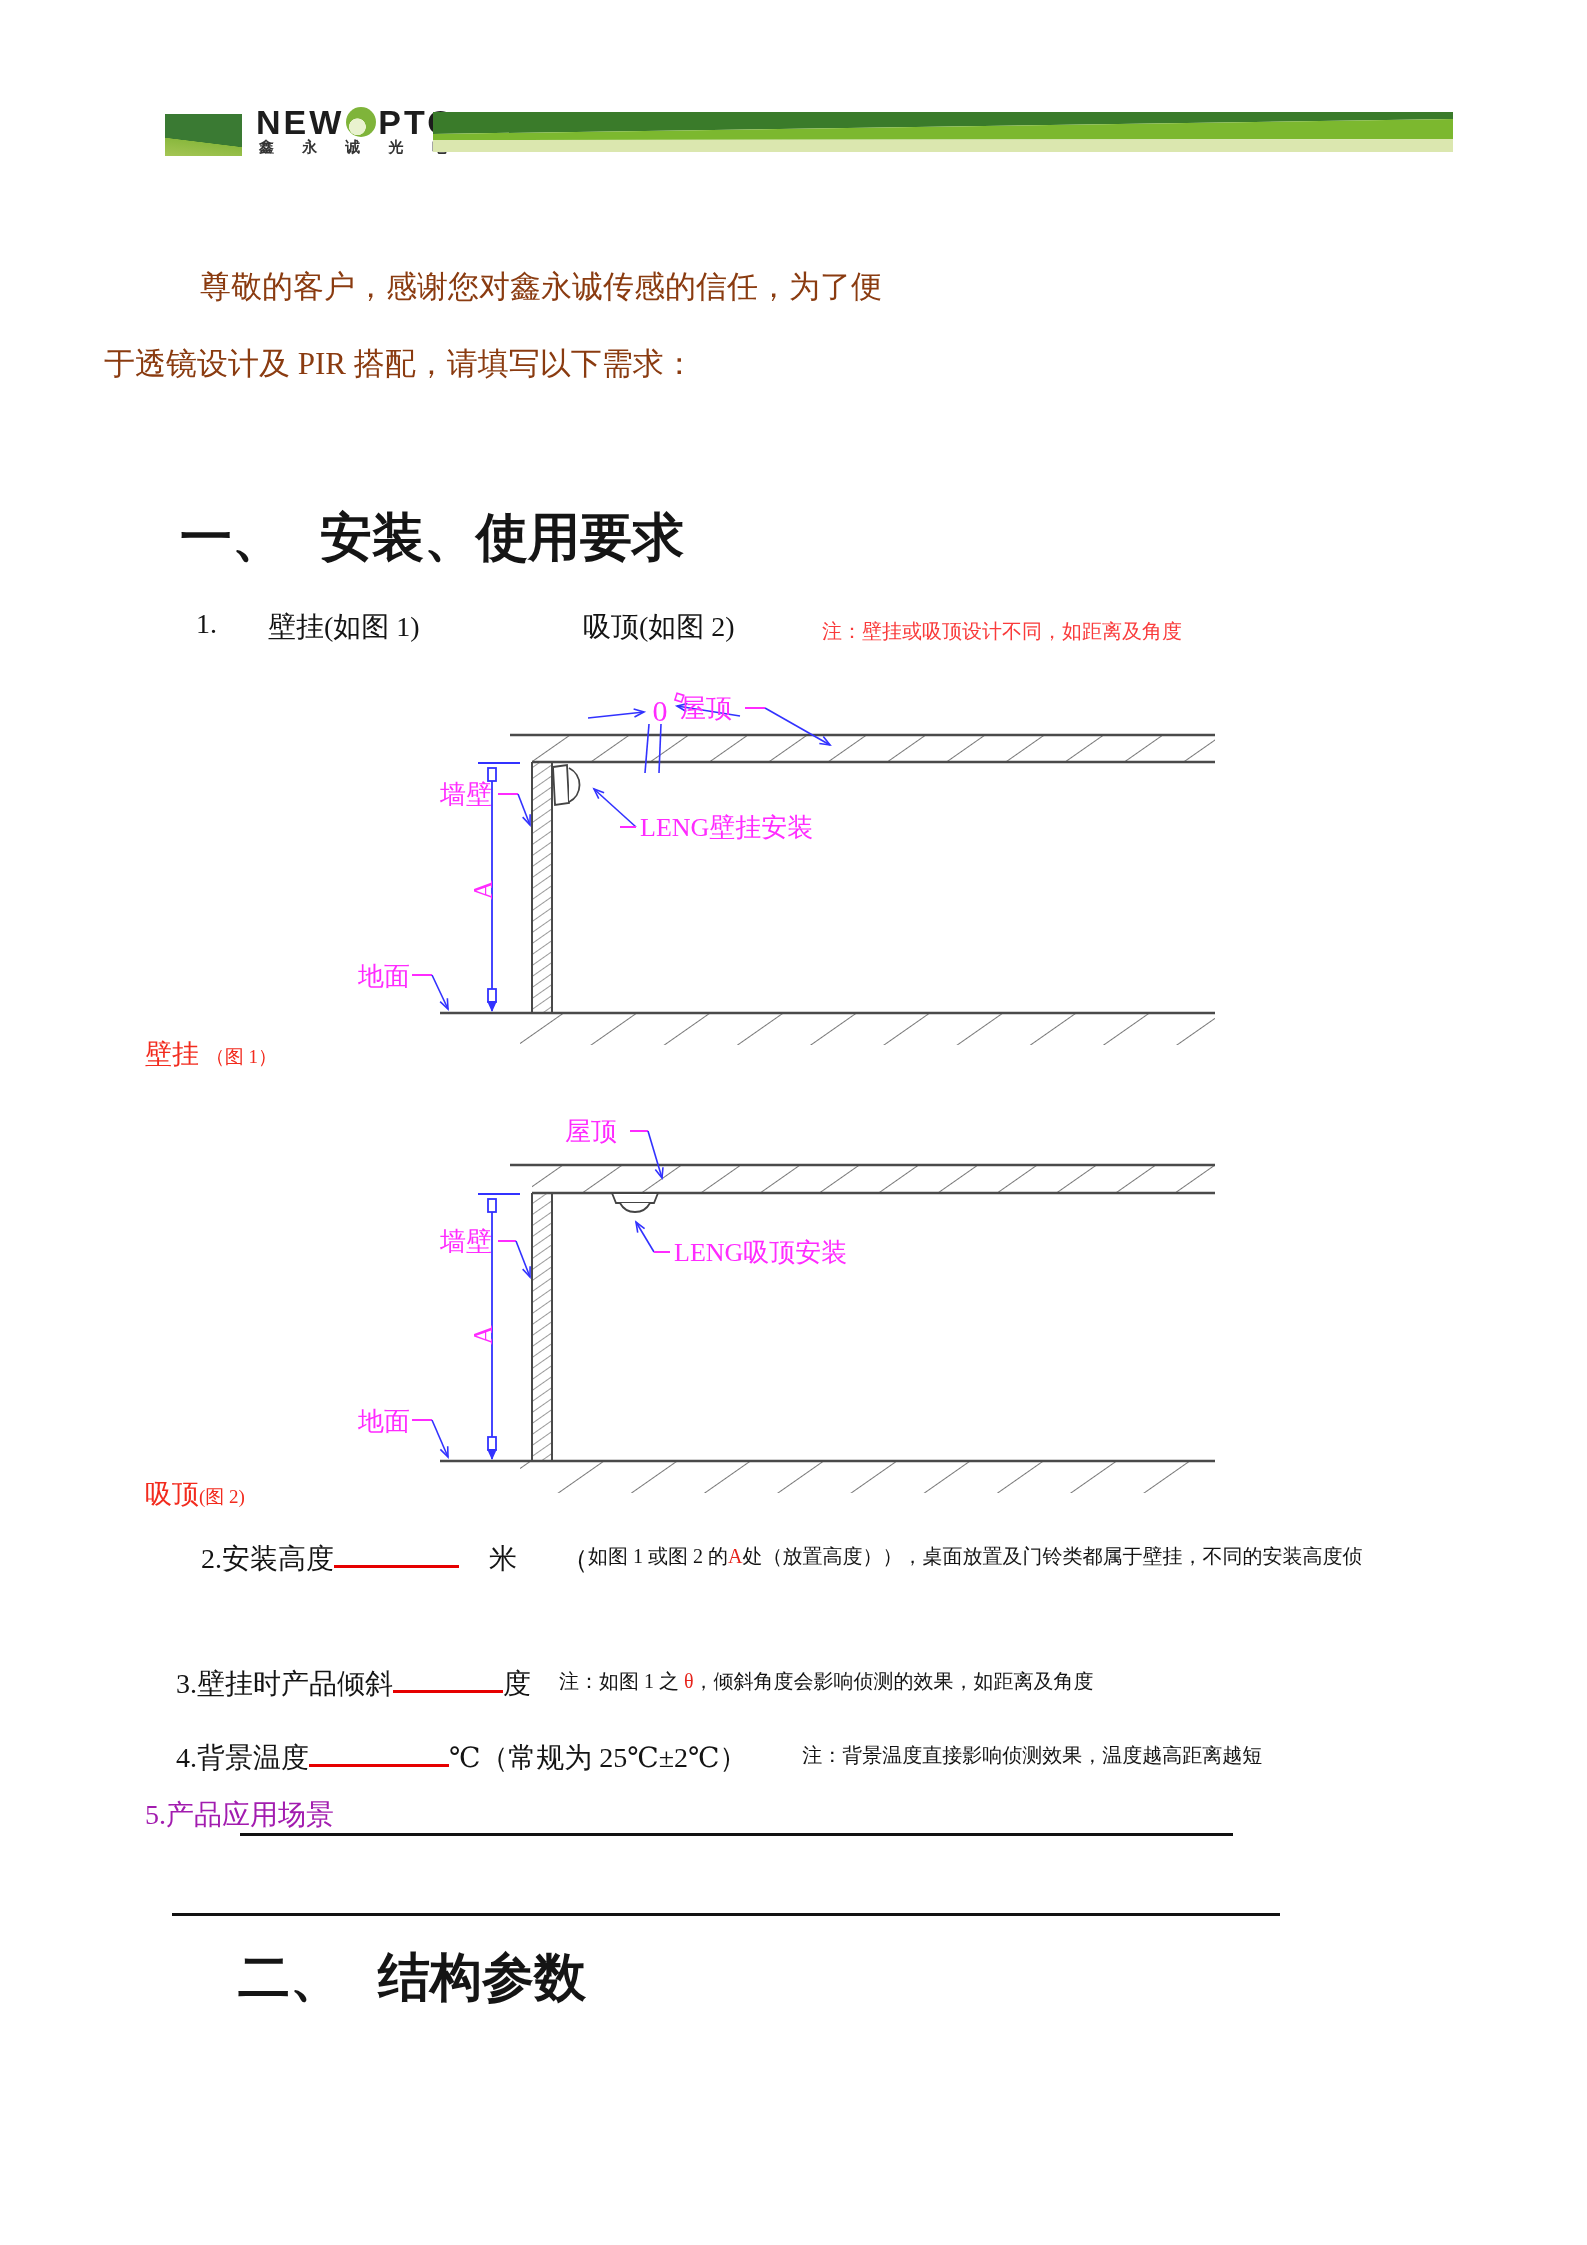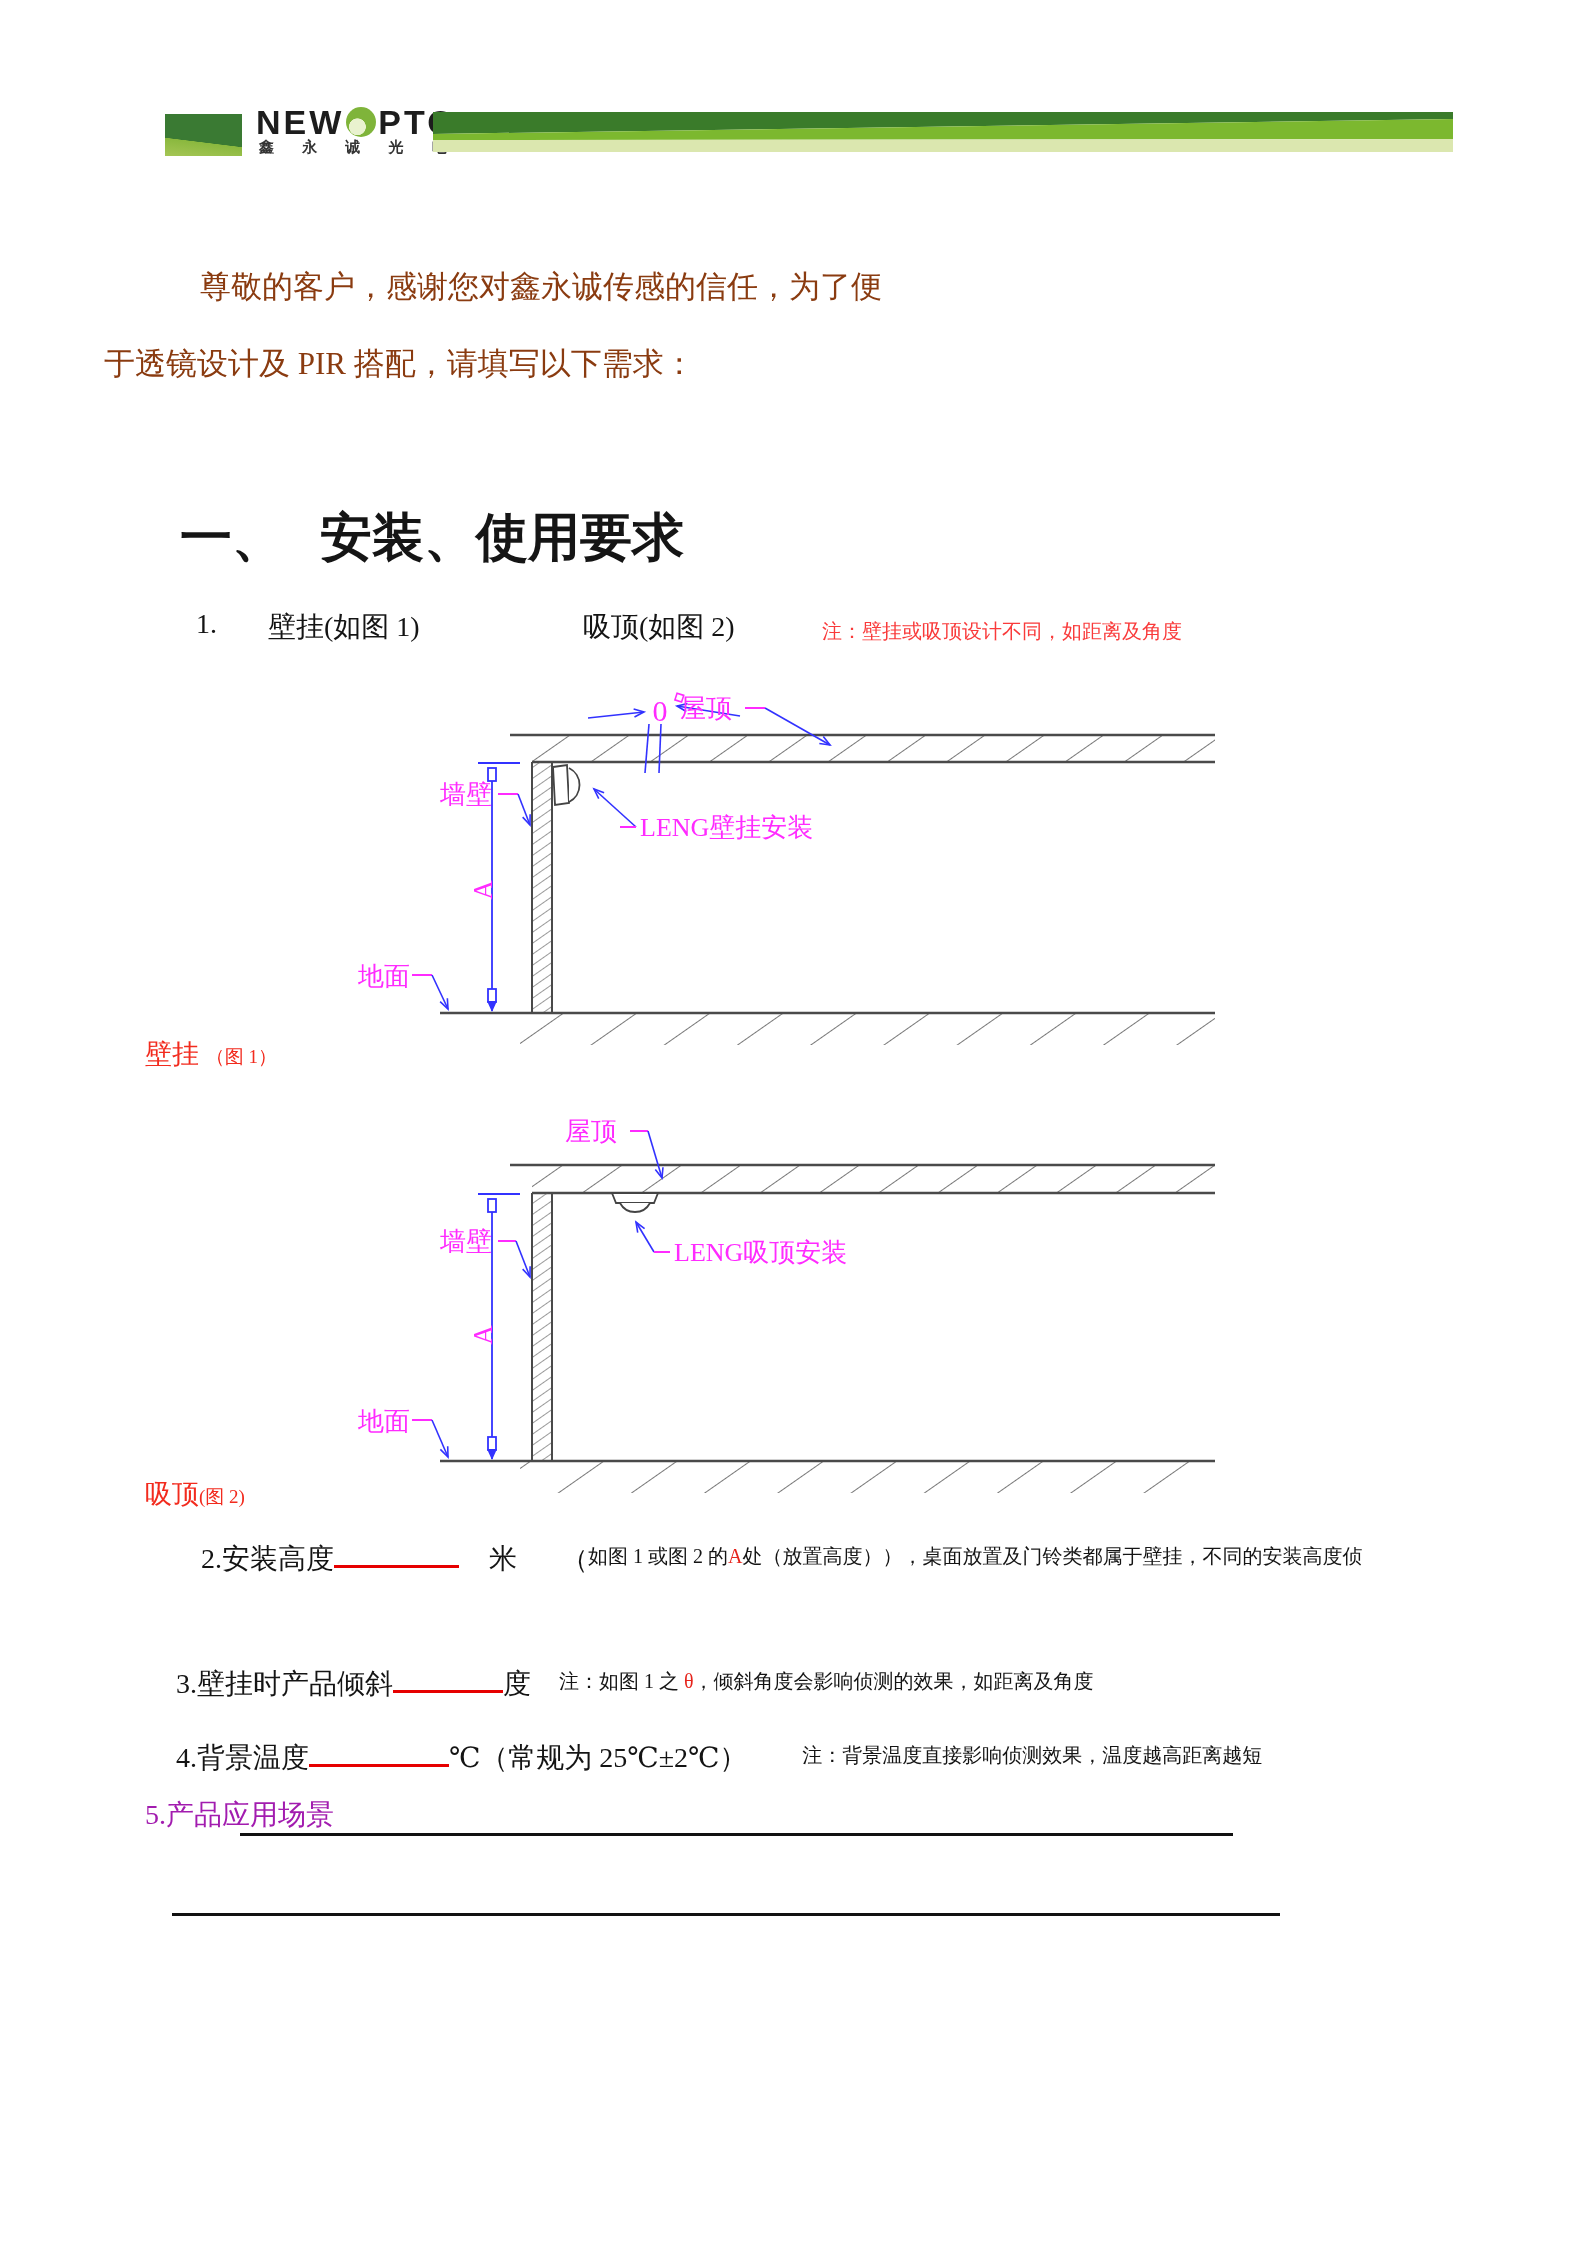--- a/index.html
+++ b/index.html
@@ -212,14 +212,15 @@
   </div>
 
   <div class="abs t28" style="left:176px;top:1734px;">
     <span>4.背景温度</span><span class="blank" style="width:140px;"></span><span>℃（常规为 25℃±2℃）</span><span class="small-note" style="margin-left:55px;">注：背景温度直接影响侦测效果，温度越高距离越短</span>
   </div>
 
   <div class="abs t28" style="left:145px;top:1796px;color:#a21caf;">5.产品应用场景</div>
   <div class="answer-line" style="left:240px;top:1833px;width:993px;"></div>
   <div class="answer-line" style="left:172px;top:1913px;width:1108px;"></div>
 
+  <div class="h-sec" id="hsec2"><span>二、</span><span class="h-gap"></span><span>结构参数</span></div>
 
 </div>
 
 </body></html>

